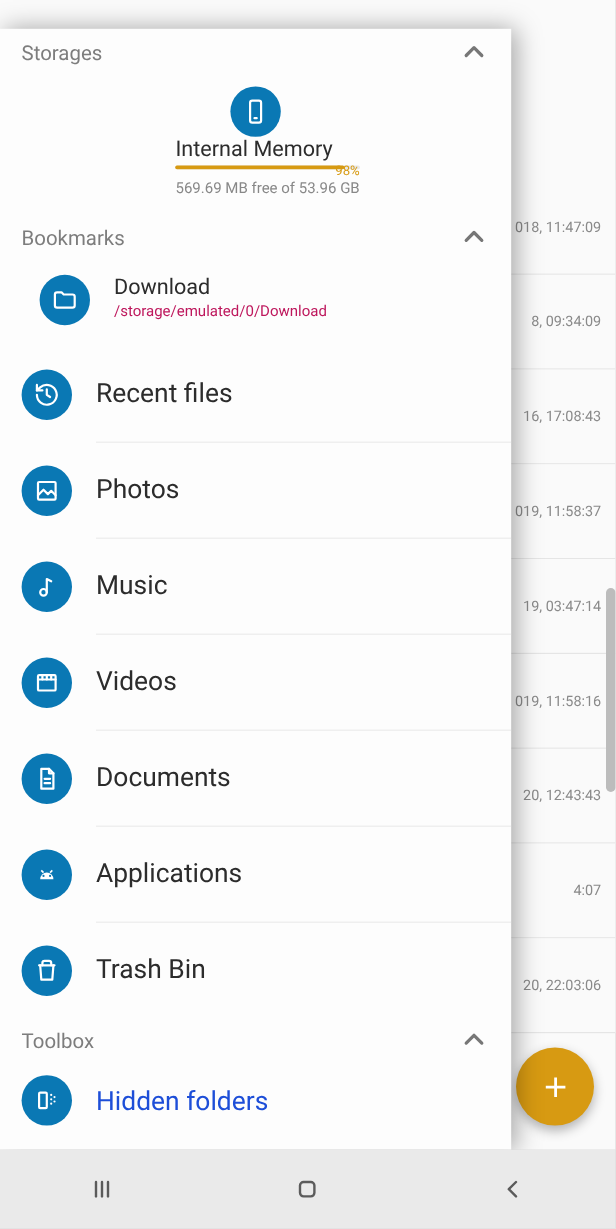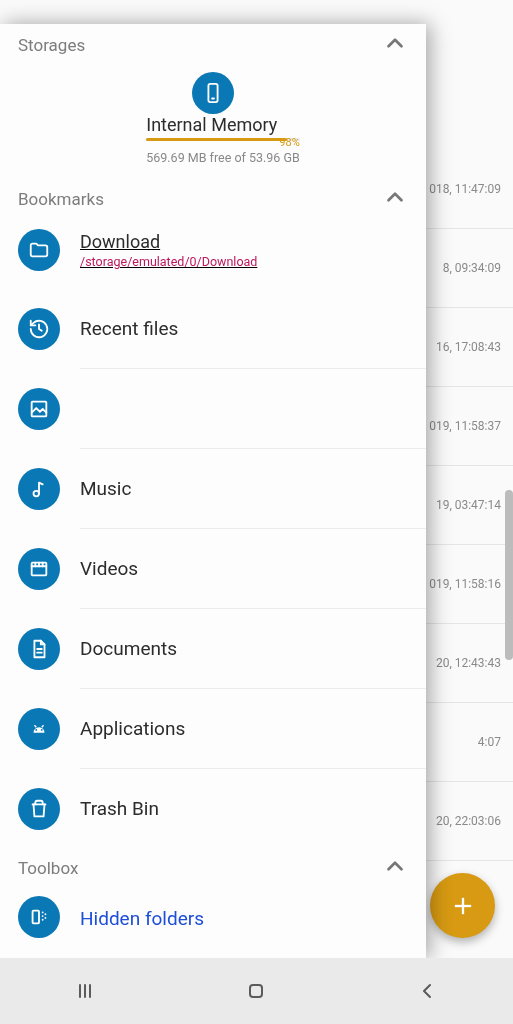--- a/index.html
+++ b/index.html
@@ -64,31 +64,31 @@
   .icon-circle svg { width: 22px; height: 22px; }
   .storage-body { flex: 1; padding-left: 20px; position: relative; }
   .storage-title { font-size: 18px; color: #2c2c2c; }
   .storage-sub { font-size: 12.5px; color: #888; margin-top: 8px; }
   .storage-bar-wrap { position: relative; height: 4px; margin-top: 3px; }
   .storage-bar-bg { position: absolute; left: 0; right: 0; top: 0; height: 3px; background: #e8e8e8; border-radius: 2px; }
   .storage-bar-fill { position: absolute; left: 0; top: 0; height: 3px; background: #d79a12; border-radius: 2px; }
   .storage-pct { position: absolute; right: 0; top: -2px; font-size: 11px; color: #d79a12; }
   
   .bookmark-row {
-    display: flex; align-items: center; padding: 10px 18px 18px 18px; text-decoration: underline;
+    display: flex; padding: 10px 18px 18px 33px;
   }
   .bookmark-body { flex: 1; padding-left: 20px; }
   .bookmark-title { font-size: 18px; color: #2c2c2c; }
   .bookmark-path { font-size: 12.5px; color: #be185d; margin-top: 2px; }
   
   .collection-row {
     display: flex; align-items: center; padding: 0 18px; height: 79px;
   }
   .collection-body { flex: 1; padding-left: 20px; }
-  .collection-label { font-size: 19px; color: #2c2c2c; }
+  .collection-label { font-size: 22px; color: #2c2c2c; }
   .divider-inset { margin-left: 80px; border-top: 1px solid #ececec; }
   
   .toolbox-row { display: flex; align-items: center; padding: 0 18px; height: 60px; }
   .partial-icon { align-self: flex-start; margin-top: 8px; }
   
   
   .navbar {
     position: absolute; left: 0; right: 0; bottom: 0; height: 66px;
     background: #eaeaea; display: flex; align-items: center; justify-content: space-around;
     color: #5b5b5b;
@@ -205,20 +205,23 @@
     </div>
     <div class="divider-inset"></div>
 
     <div class="collection-row">
       <div class="icon-circle">
         <svg viewBox="0 0 24 24" fill="none" stroke="currentColor" stroke-width="2" stroke-linecap="round" stroke-linejoin="round">
             <rect x="4" y="4" width="16" height="16" rx="1"></rect>
             <polyline points="4 16 9 11 13 15 16 12 20 16"></polyline>
           </svg>
       </div>
+      <div class="collection-body">
+          <div class="collection-label">Photos</div>
+        </div>
     </div>
     <div class="divider-inset"></div>
 
     <div class="collection-row">
       <div class="icon-circle">
         <svg viewBox="0 0 24 24" fill="none" stroke="currentColor" stroke-width="2" stroke-linecap="round" stroke-linejoin="round">
             <circle cx="9" cy="17" r="3"></circle>
             <path d="M12 17V5l4 2"></path>
           </svg>
       </div>

